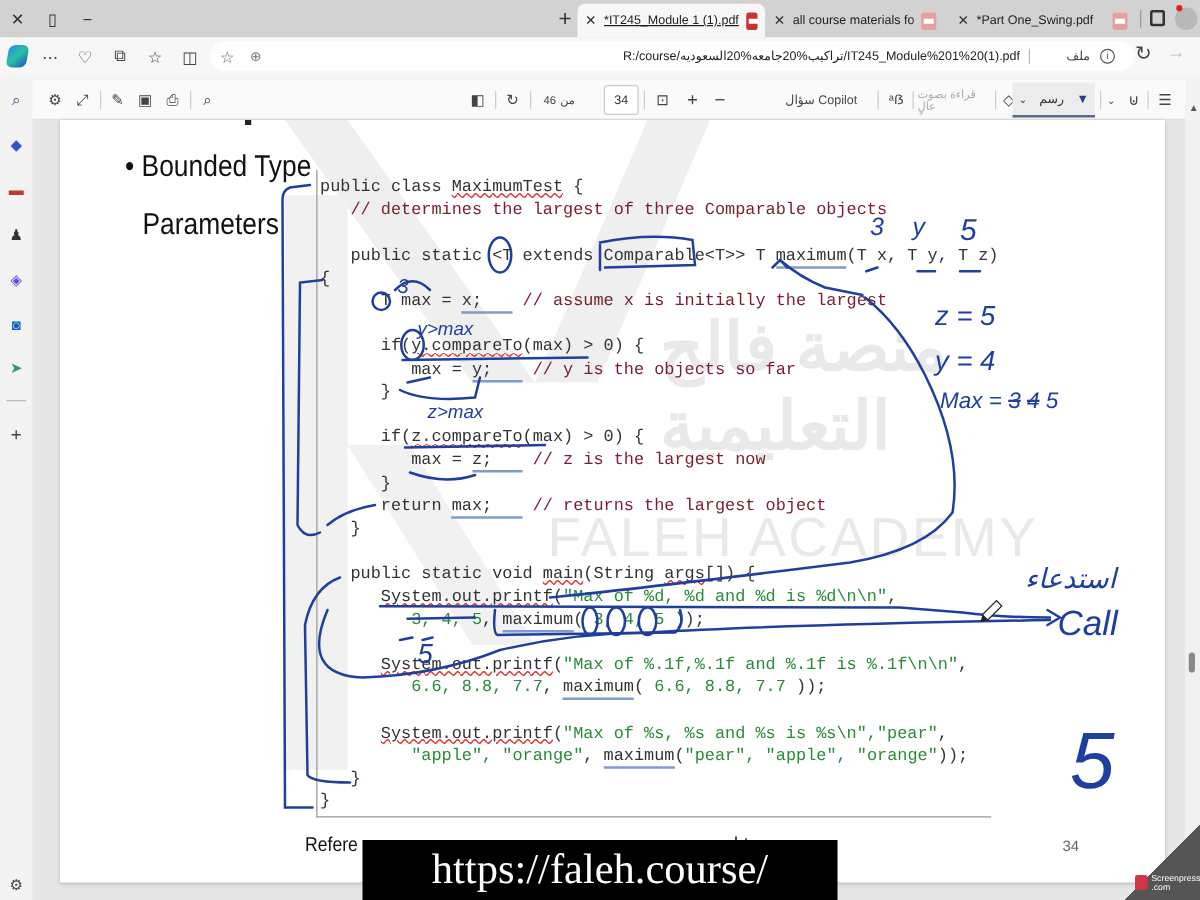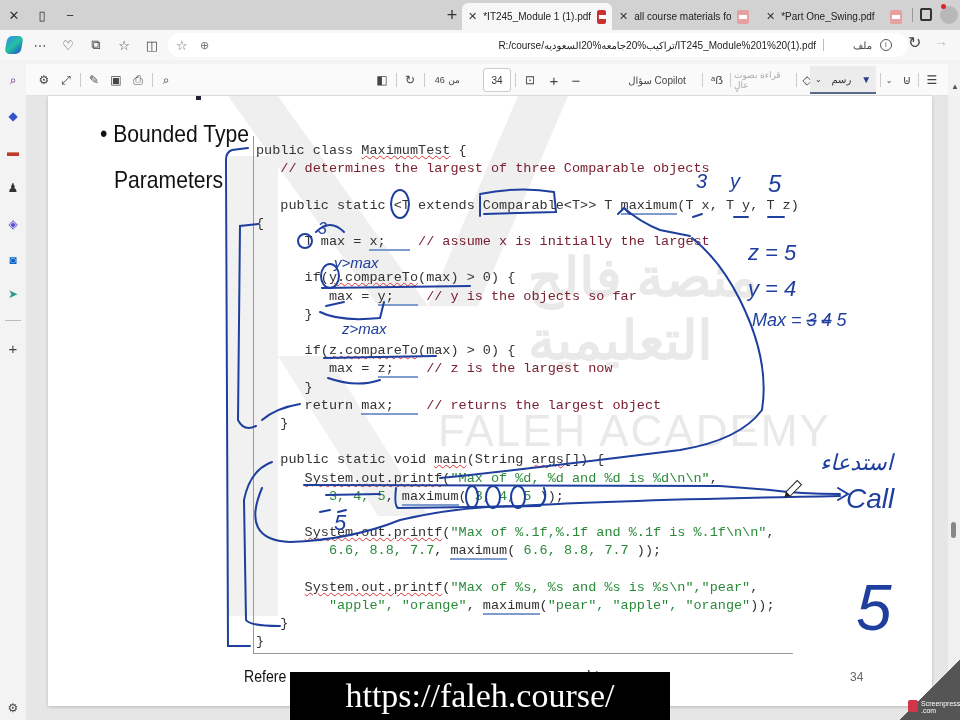--- a/index.html
+++ b/index.html
@@ -77,21 +77,21 @@
 <body>
 
 <div class="titlebar">
   <div class="win-ctl" style="position:absolute;left:0;top:1px;">✕</div>
   <div class="win-ctl" style="position:absolute;left:28px;top:1px;">▯</div>
   <div class="win-ctl" style="position:absolute;left:56px;top:1px;">−</div>
   <div class="new-tab">+</div>
 
   <div class="tab active" style="left:462px;width:150px;">
     <span class="x">✕</span>
-    <span style="flex:1;">*IT245_Module 1 (1).pdf</span>
+    <span style="flex:1;text-decoration:underline;">*IT245_Module 1 (1).pdf</span>
     <span class="pdf"></span>
   </div>
   <div class="tab" style="left:613px;width:142px;">
     <span class="x">✕</span>
     <span style="flex:1;overflow:hidden;">all course materials for CS243.pd</span>
     <span class="pdf faded"></span>
   </div>
   <div class="tab" style="left:760px;width:148px;">
     <span class="x">✕</span>
     <span style="flex:1;">*Part One_Swing.pdf</span>

